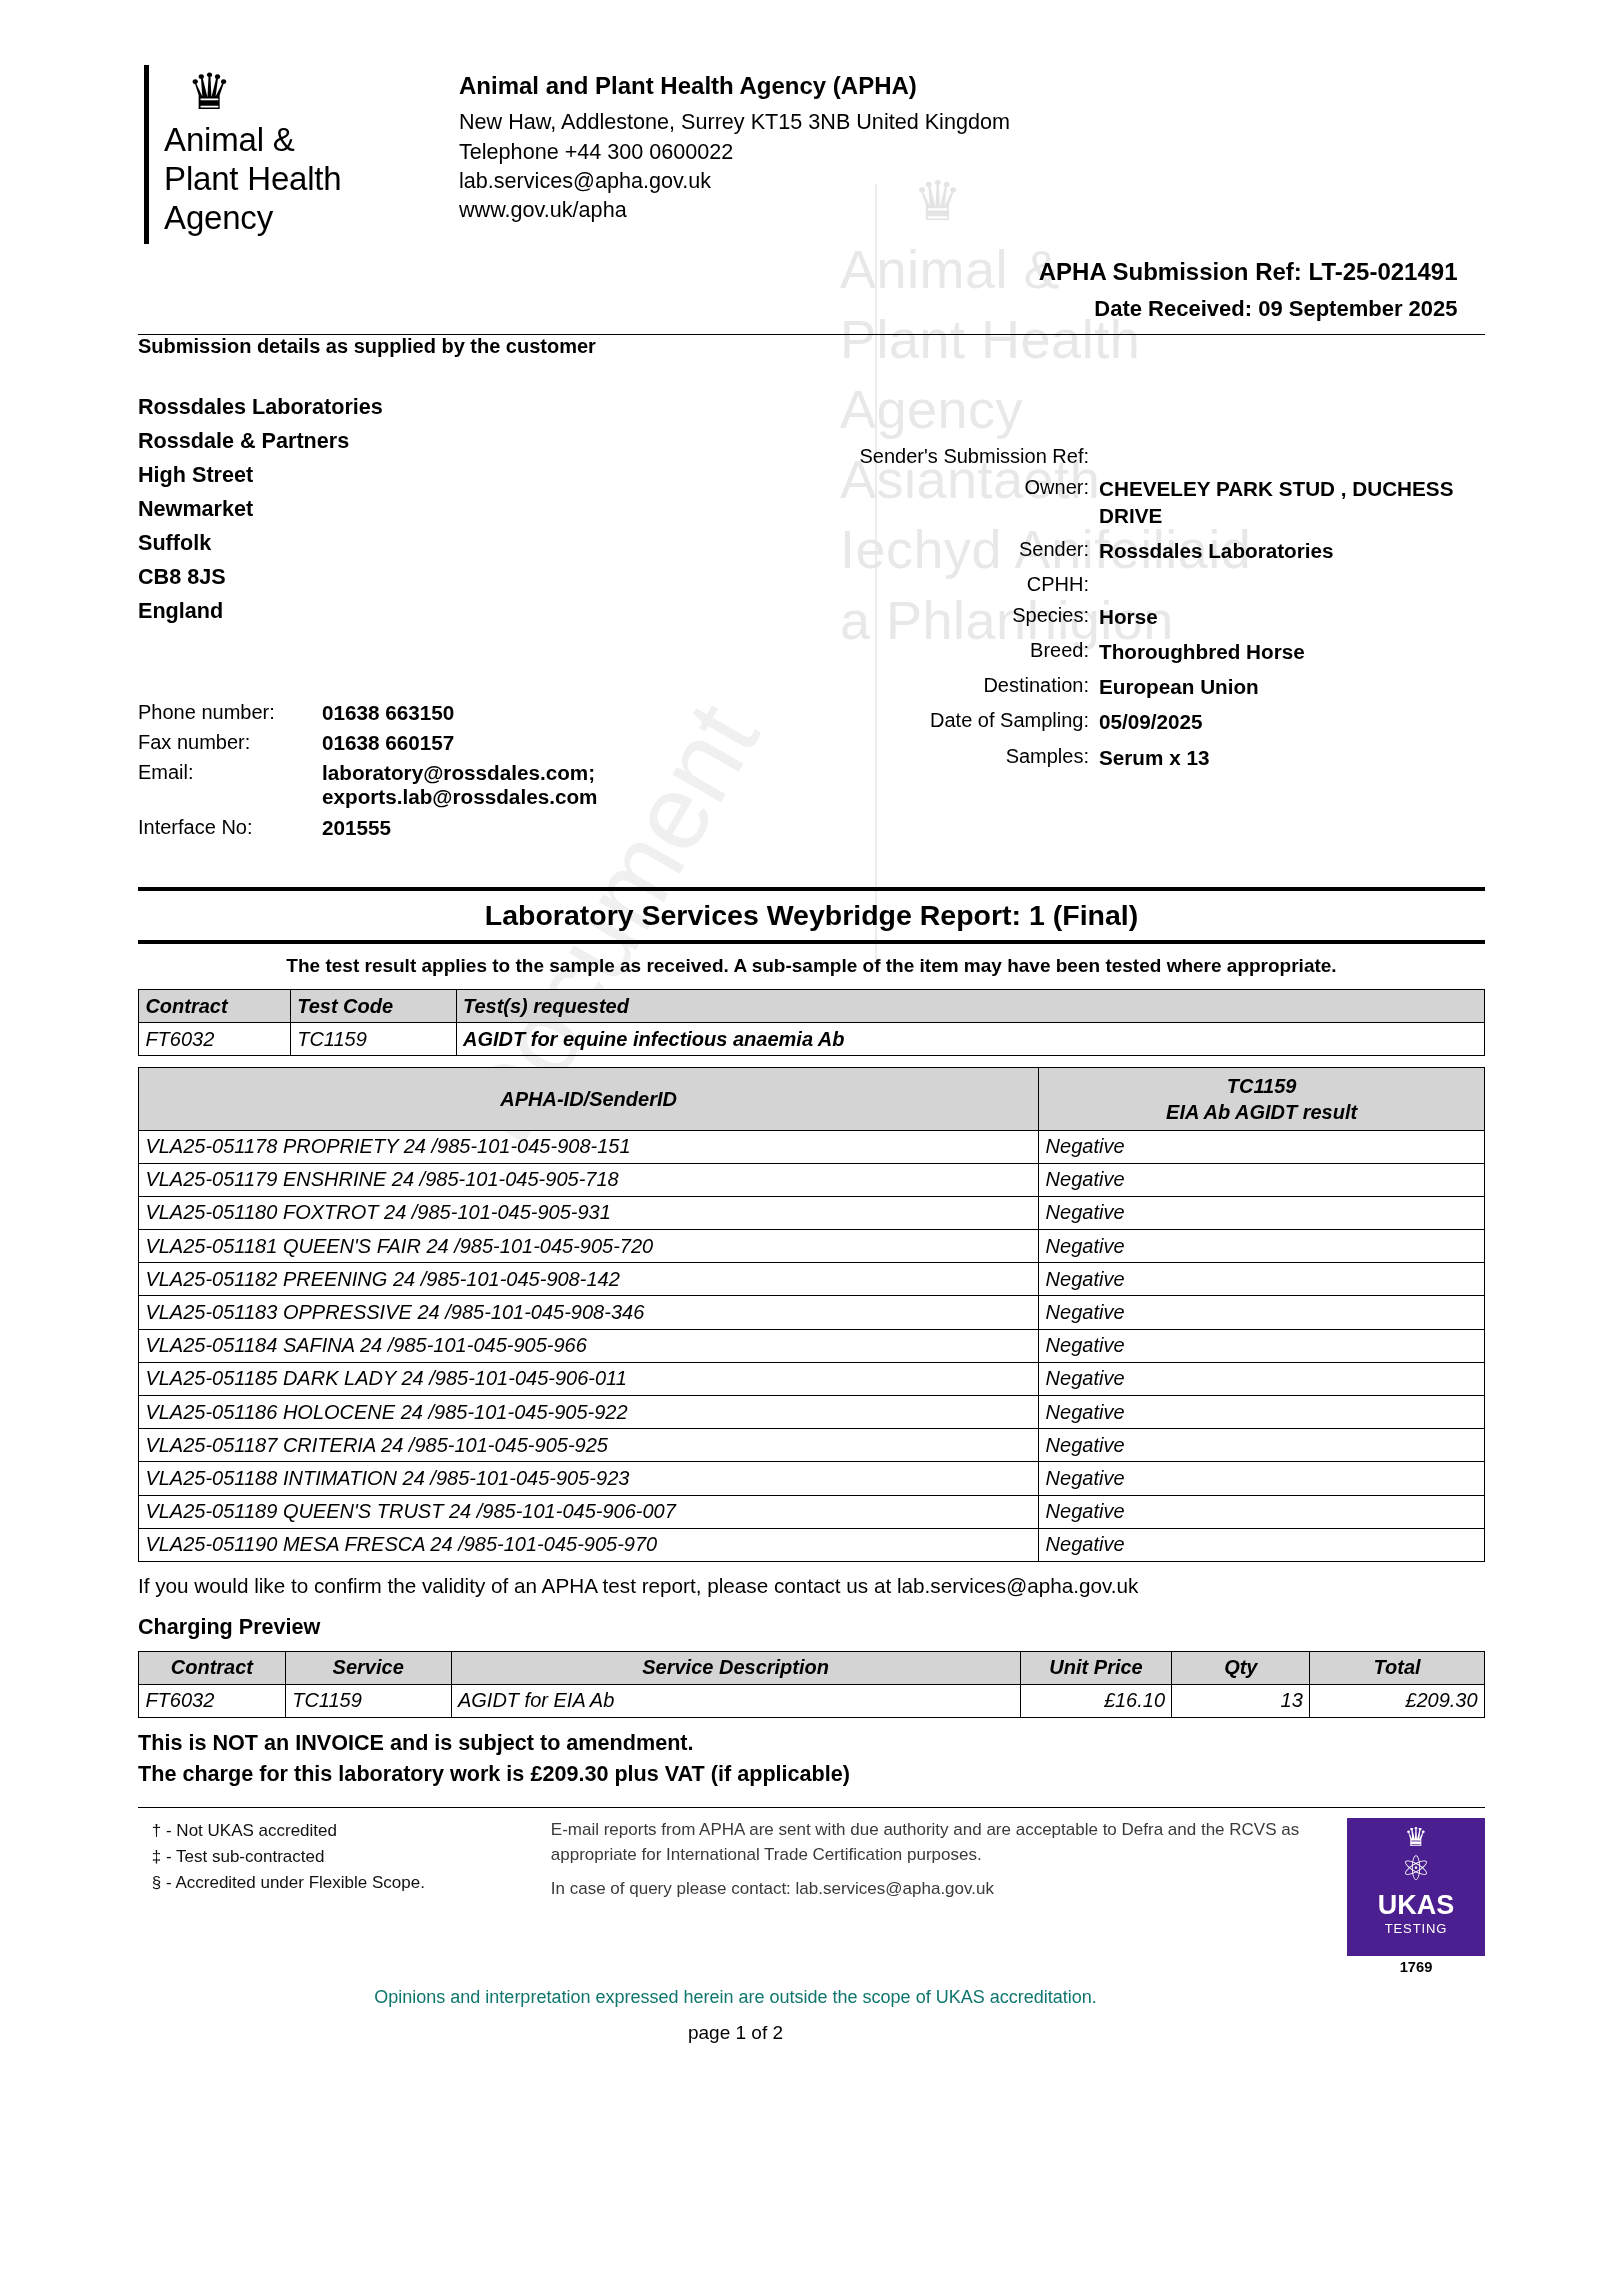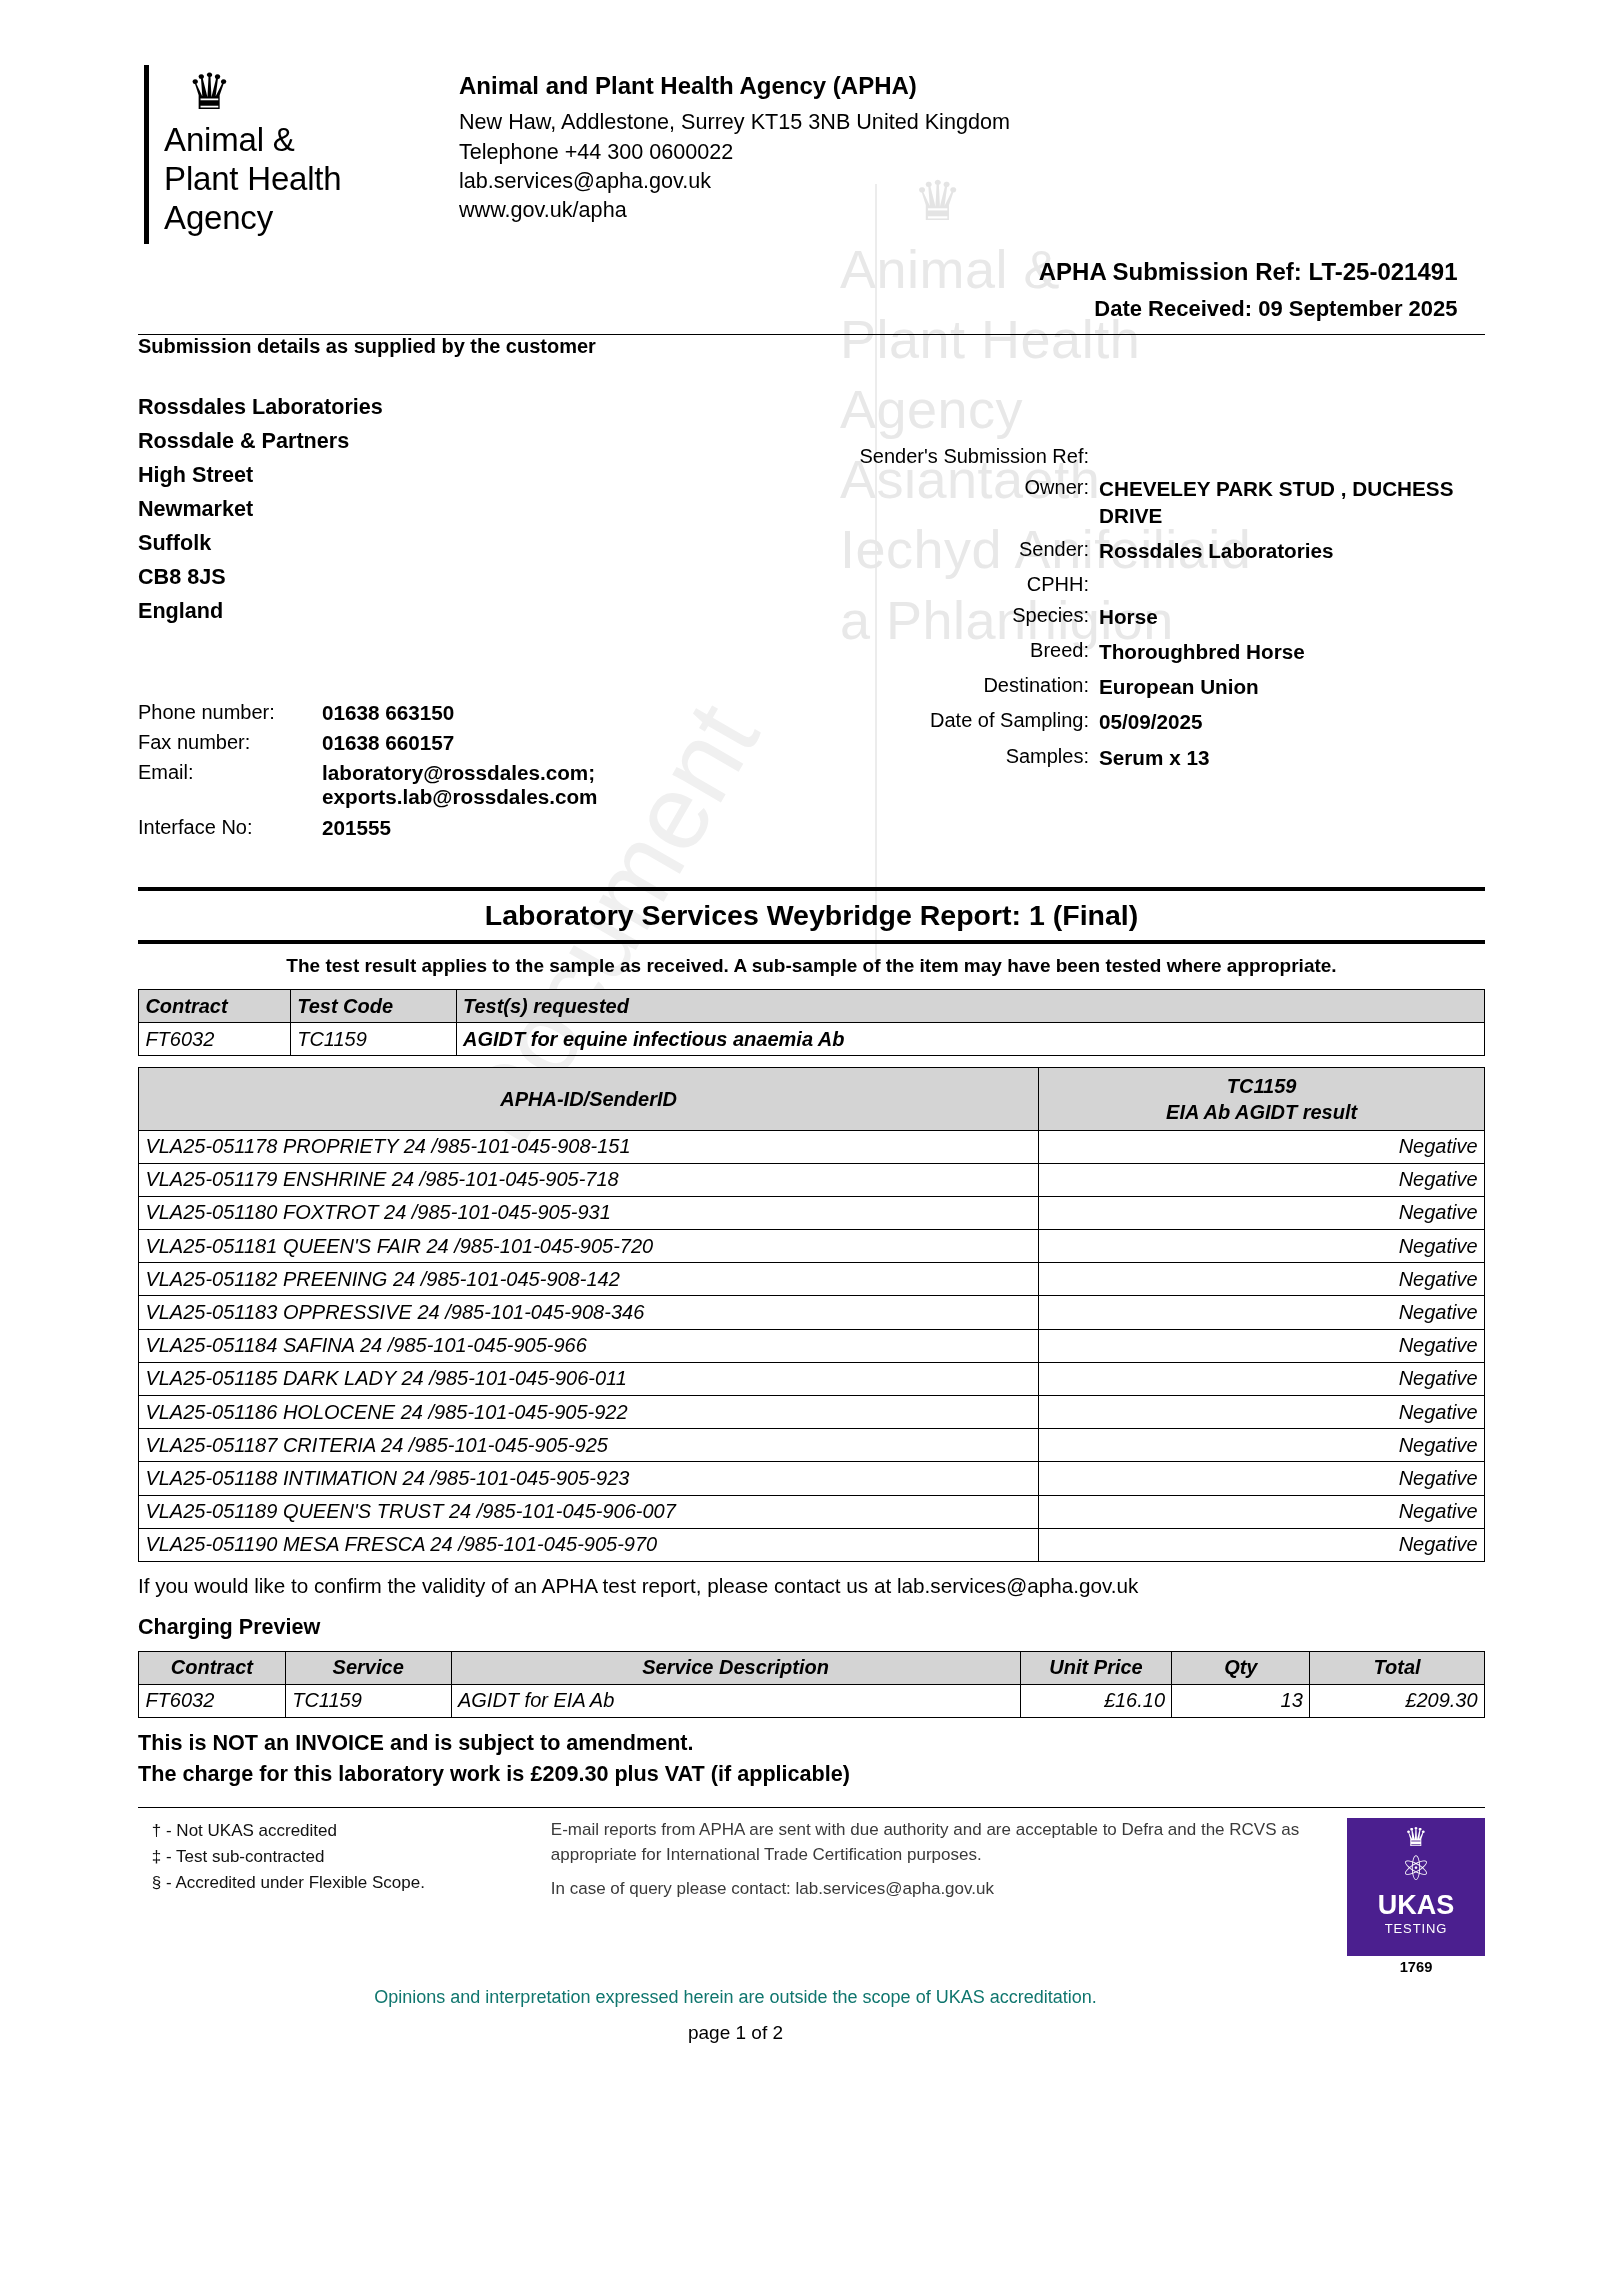--- a/index.html
+++ b/index.html
@@ -234,21 +234,21 @@
 
   .res-tbl { margin-top: 13.8px; }
   .res-tbl th {
     background: #d4d4d4;
     text-align: center;
     font-weight: bold;
     line-height: 1.3;
     padding: 5.5px 4.6px;
   }
   .res-tbl td.id { text-align: left; }
-  .res-tbl td.val { text-align: right; width: 432px; }
+  .res-tbl td.val { text-align: left; width: 432px; }
 
   .validity {
     font-size: 20.7px;
     margin-top: 12px;
   }
   .charging-title {
     font-size: 21.6px;
     font-weight: bold;
     margin-top: 15.6px;
   }

